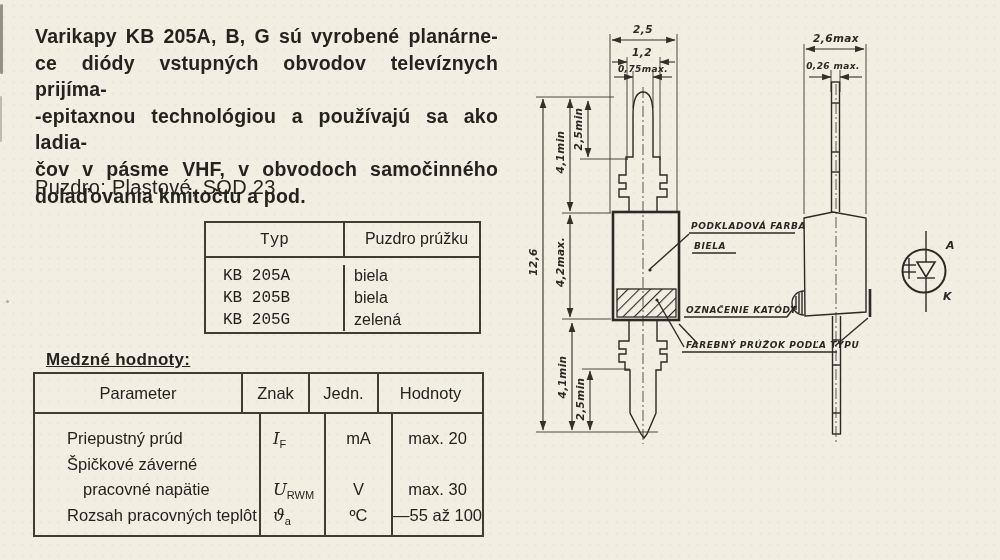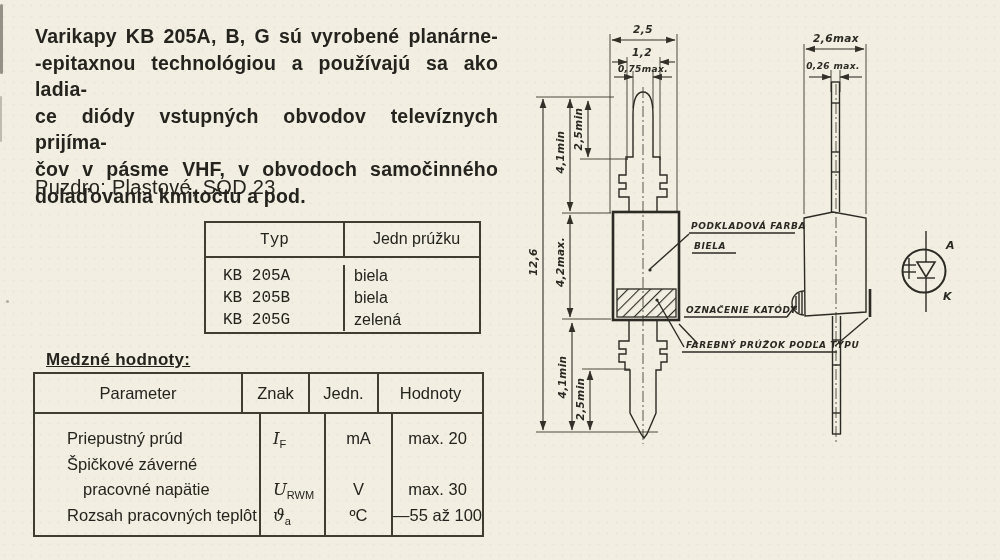--- a/index.html
+++ b/index.html
@@ -81,32 +81,32 @@
 <body>
 
 <div class="page">
 
   <div class="edge-mark em1"></div>
   <div class="edge-mark em2"></div>
   <div class="edge-mark em3"></div>
 
   <div class="intro">
     <div class="jline">Varikapy KB 205A, B, G sú vyrobené planárne-</div>
+    <div class="jline">ce diódy vstupných obvodov televíznych prijíma-</div>
     <div class="jline">-epitaxnou technológiou a používajú sa ako ladia-</div>
-    <div class="jline">ce diódy vstupných obvodov televíznych prijíma-</div>
     <div class="jline">čov v pásme VHF, v obvodoch samočinného</div>
     <div class="lline">dolaďovania kmitočtu a pod.</div>
   </div>
 
   <div class="puzdro">Puzdro: Plastové, SOD 23</div>
 
   <div class="type-table">
     <div class="tt-head">
       <div class="tt-c1">Typ</div>
-      <div class="tt-c2">Jedn prúžku</div>
+      <div class="tt-c2">Puzdro prúžku</div>
     </div>
     <div class="tt-body">
       <div class="tt-row">
         <div class="tt-c1">KB 205A</div>
         <div class="tt-c2">biela</div>
       </div>
       <div class="tt-row">
         <div class="tt-c1">KB 205B</div>
         <div class="tt-c2">biela</div>
       </div>

